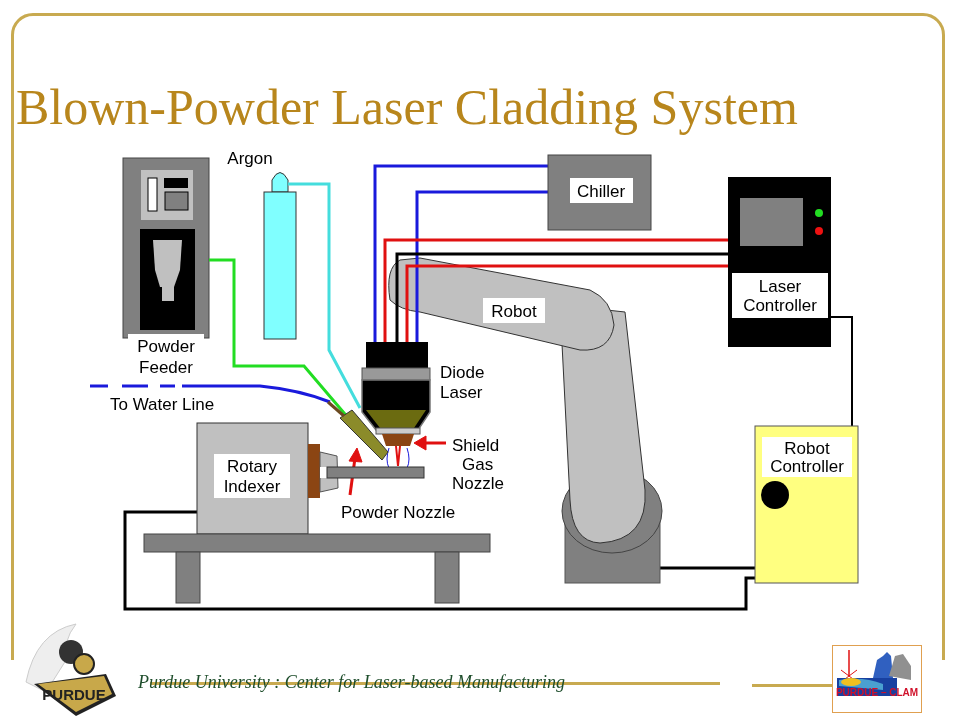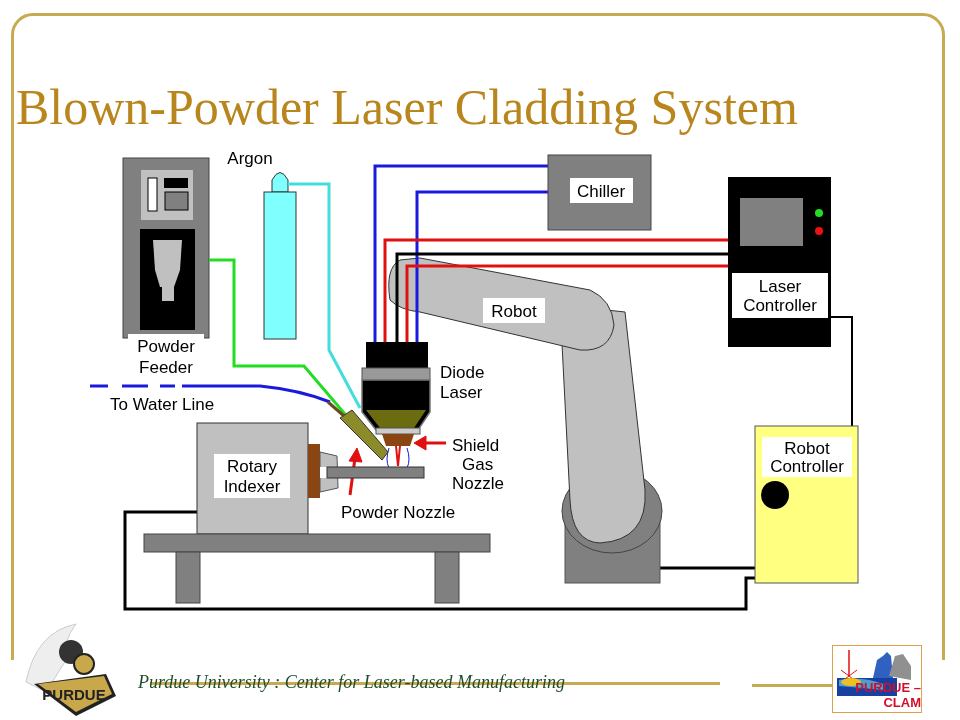--- a/index.html
+++ b/index.html
@@ -6,21 +6,21 @@
   body { width: 960px; height: 720px; position: relative; overflow: hidden; font-family: "Liberation Sans", sans-serif; }
   #frame { position: absolute; left: 11px; top: 13px; width: 934px; height: 672px; border: 3px solid #c8aa50; border-radius: 22px; box-sizing: border-box; }
   #frame-cover { position: absolute; left: 0; top: 660px; width: 150px; height: 60px; background: #fff; }
   #frame-cover2 { position: absolute; left: 720px; top: 660px; width: 240px; height: 60px; background: #fff; }
   #title { position: absolute; left: 16px; top: 78px; width: 960px; font-family: "Liberation Serif", serif; font-size: 50px; color: #b8861c; letter-spacing: 0px; }
   #diagram { position: absolute; left: 0; top: 0; }
   .lbl { font-family: "Liberation Sans", sans-serif; font-size: 17px; fill: #000; }
   #footer-text { position: absolute; left: 138px; top: 672px; font-family: "Liberation Serif", serif; font-style: italic; font-size: 18px; color: #1e4d2b; white-space: nowrap; }
   #footer-line { position: absolute; left: 752px; top: 684px; width: 80px; height: 3px; background: #c8aa50; }
   #logo-clam { position: absolute; left: 832px; top: 645px; width: 88px; height: 66px; border: 1px solid #e0a050; background: #fff; }
-  #clam-label { position: absolute; left: 0; bottom: 2px; width: 100%; text-align: right; font-family: "Liberation Sans", sans-serif; font-weight: bold; font-size: 13px; color: #d0102a; }
+  #clam-label { position: absolute; left: 0; bottom: 14px; width: 100%; text-align: center; font-family: "Liberation Sans", sans-serif; font-weight: bold; font-size: 10px; color: #d0102a; }
   #logo-purdue { position: absolute; left: 6px; top: 612px; width: 120px; height: 106px; }
 </style>
 </head>
 <body>
 
 <div id="frame"></div>
 <div id="frame-cover"></div>
 <div id="frame-cover2"></div>
 <div id="title">Blown-Powder Laser Cladding System</div>
 

